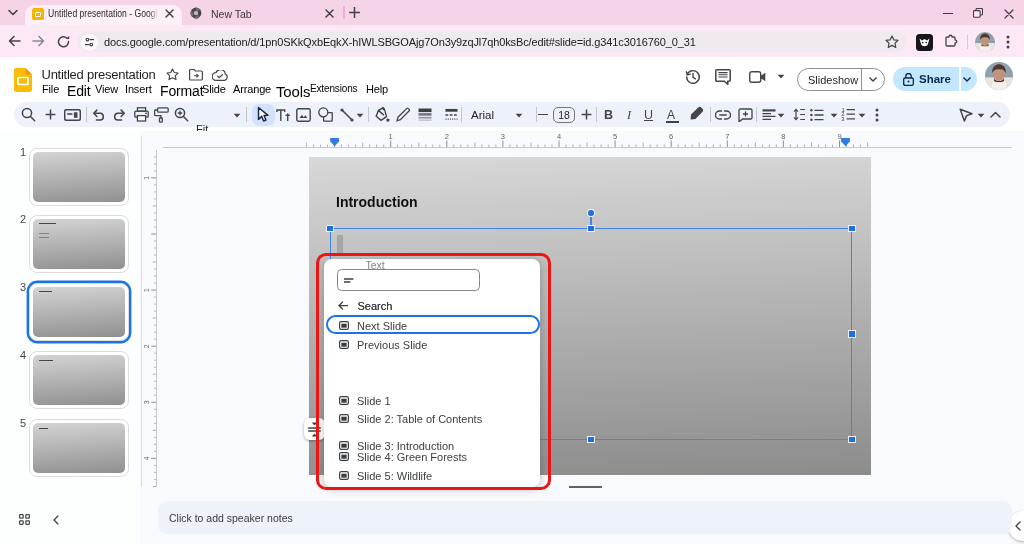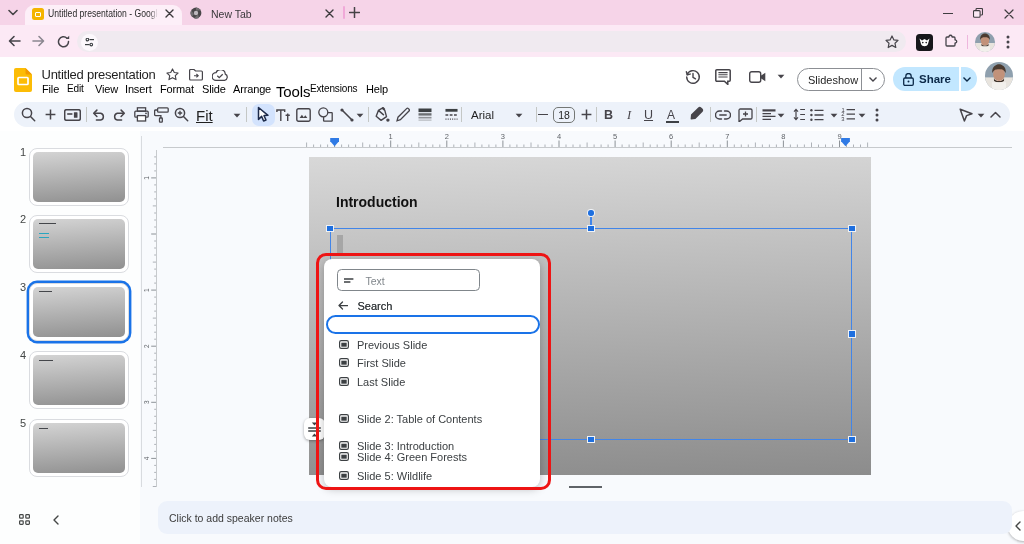--- a/index.html
+++ b/index.html
@@ -88,20 +88,21 @@
       <path d="M12.2 0.8 V4.1 H8.9 Z" fill="#46444a"></path>
     </svg>
   <div id="omni"></div>
   <div class="abs" style="left:81px;top:33.5px;width:17px;height:17px;border-radius:50%;background:#fcf8fc;"></div>
   <svg class="icn" style="left:85px;top:37.5px;" width="9" height="9" viewBox="0 0 9 9">
       <circle cx="2.4" cy="1.6" r="1.3" fill="none" stroke="#3c4043" stroke-width="1.1"></circle>
       <path d="M4.5 1.6 H9" stroke="#3c4043" stroke-width="1.2"></path>
       <circle cx="6.3" cy="6.6" r="1.3" fill="none" stroke="#3c4043" stroke-width="1.1"></circle>
       <path d="M0 6.6 H4.6" stroke="#3c4043" stroke-width="1.2"></path>
     </svg>
+  <div class="abs" style="left:104px;top:36px;font-size:11px;color:#202124;letter-spacing:-0.12px;">docs.google.com/presentation/d/1pn0SKkQxbEqkX-hIWLSBGOAjg7On3y9zqJl7qh0ksBc/edit#slide=id.g341c3016760_0_31</div>
   <svg class="icn" style="left:885px;top:35px;" width="14" height="14" viewBox="0 0 14 14">
       <path d="M7 1 L8.9 4.9 L13 5.4 L10 8.3 L10.8 12.5 L7 10.4 L3.2 12.5 L4 8.3 L1 5.4 L5.1 4.9 Z" fill="none" stroke="#46444a" stroke-width="1.2" stroke-linejoin="round"></path>
     </svg>
 
   <div class="abs" style="left:916px;top:33.5px;width:17px;height:17px;background:#17171b;border-radius:3.5px;"></div>
   <svg class="icn" style="left:919px;top:37.5px;" width="11" height="10" viewBox="0 0 11 10">
       <path d="M0.5 0.5 L3 2.5 L5.5 1 L8 2.5 L10.5 0.5 L9 6 C8 9 3 9 2 6 Z" fill="#fff"></path>
       <circle cx="3.8" cy="4.6" r="0.8" fill="#17171b"></circle>
       <circle cx="7.2" cy="4.6" r="0.8" fill="#17171b"></circle>
     </svg>
@@ -146,24 +147,24 @@
   <svg class="icn" style="left:189px;top:69px;" width="14" height="12" viewBox="0 0 14 12">
       <path d="M0.6 1.5 A1 1 0 0 1 1.6 0.5 H5 L6.5 2 H12.4 A1 1 0 0 1 13.4 3 V10 A1 1 0 0 1 12.4 11 H1.6 A1 1 0 0 1 0.6 10 Z" fill="none" stroke="#46444a" stroke-width="1.2"></path>
       <path d="M5 6.7 H9 M7.4 5 L9.2 6.7 L7.4 8.4" stroke="#46444a" stroke-width="1.1" fill="none"></path>
     </svg>
   <svg class="icn" style="left:212px;top:70px;" width="16" height="11" viewBox="0 0 16 11">
       <path d="M4 10.3 A3.8 3.8 0 0 1 4 2.7 A4.8 4.8 0 0 1 13.3 4.2 A3.2 3.2 0 0 1 12.6 10.3 Z" fill="none" stroke="#46444a" stroke-width="1.25"></path>
       <path d="M5.3 5.8 L7.2 7.7 L10.7 4.2" stroke="#46444a" stroke-width="1.25" fill="none"></path>
     </svg>
 
   <div class="abs" style="left:42px;top:82.5px;font-size:11px;color:#000;letter-spacing:-0.15px;">File</div>
-  <div class="abs" style="left:67px;top:82.5px;font-size:10px;color:#000;letter-spacing:-0.15px;">Edit</div>
+  <div class="abs" style="left:67px;top:82.5px;font-size:14px;color:#000;letter-spacing:-0.15px;">Edit</div>
   <div class="abs" style="left:95px;top:82.5px;font-size:11px;color:#000;letter-spacing:-0.15px;">View</div>
   <div class="abs" style="left:125px;top:82.5px;font-size:11px;color:#000;letter-spacing:-0.15px;">Insert</div>
-  <div class="abs" style="left:160px;top:82.5px;font-size:11px;color:#000;letter-spacing:-0.15px;">Format</div>
+  <div class="abs" style="left:160px;top:82.5px;font-size:14px;color:#000;letter-spacing:-0.15px;">Format</div>
   <div class="abs" style="left:202px;top:82.5px;font-size:11px;color:#000;letter-spacing:-0.15px;">Slide</div>
   <div class="abs" style="left:233px;top:82.5px;font-size:11px;color:#000;letter-spacing:-0.15px;">Arrange</div>
   <div class="abs" style="left:276px;top:82.5px;font-size:15px;color:#000;letter-spacing:-0.15px;">Tools</div>
   <div class="abs" style="left:310px;top:82.5px;font-size:10px;color:#000;letter-spacing:-0.15px;">Extensions</div>
   <div class="abs" style="left:366px;top:82.5px;font-size:11px;color:#000;letter-spacing:-0.15px;">Help</div>
 
   <svg class="icn" style="left:685px;top:68.5px;" width="16" height="16" viewBox="0 0 16 16">
       <path d="M2.2 5.5 A6.3 6.3 0 1 1 1.7 8" fill="none" stroke="#46444a" stroke-width="1.4" stroke-linecap="round"></path>
       <path d="M1.2 2.2 L2.3 5.8 L5.8 4.8" fill="none" stroke="#46444a" stroke-width="1.4"></path>
       <path d="M8 4.5 V8.3 L10.5 9.8" fill="none" stroke="#46444a" stroke-width="1.4" stroke-linecap="round"></path>
@@ -247,21 +248,21 @@
   <svg class="icn" style="left:154px;top:106.5px;" width="15" height="16" viewBox="0 0 15 16">
       <rect x="3.6" y="0.8" width="10.6" height="4.4" rx="1" fill="none" stroke="#46444a" stroke-width="1.3"></rect>
       <path d="M3.6 3 H1.6 A1 1 0 0 0 0.6 4 V7.6 A1 1 0 0 0 1.6 8.6 H6.9 V11" fill="none" stroke="#46444a" stroke-width="1.3"></path>
       <rect x="5.5" y="11" width="2.8" height="4.2" rx="0.6" fill="none" stroke="#46444a" stroke-width="1.3"></rect>
     </svg>
   <svg class="icn" style="left:174px;top:107px;" width="15" height="15" viewBox="0 0 15 15">
       <circle cx="6" cy="6" r="4.6" fill="none" stroke="#46444a" stroke-width="1.5"></circle>
       <path d="M9.5 9.5 L13.7 13.7" stroke="#46444a" stroke-width="1.5" stroke-linecap="round"></path>
       <path d="M6 3.8 V8.2 M3.8 6 H8.2" stroke="#46444a" stroke-width="1.3"></path>
     </svg>
-  <div class="abs" style="left:196px;top:107px;font-size:15px;color:#1f1f1f;text-decoration:underline;">Fit</div>
+  <div class="abs" style="left:196px;top:123px;font-size:11px;color:#1f1f1f;text-decoration:underline;">Fit</div>
   <svg class="icn" style="left:233px;top:112.5px;" width="8" height="5" viewBox="0 0 8 5">
       <path d="M0.6 0.8 H7.4 L4 4.6 Z" fill="#46444a"></path>
     </svg>
   <div class="abs" style="left:246px;top:107px;width:1px;height:15px;background:#c4c7c5;"></div>
   <div class="abs" style="left:252px;top:104px;width:23px;height:22px;background:#d3e3fd;border-radius:7px;"></div>
   <svg class="icn" style="left:256.5px;top:106px;" width="12" height="17" viewBox="0 0 12 17">
       <path d="M1.5 1.5 V13.5 L4.6 10.4 L6.6 15 L9 14 L7 9.6 L11 9.3 Z" fill="#fff" stroke="#1c2a4a" stroke-width="1.5" stroke-linejoin="round"></path>
     </svg>
   <svg class="icn" style="left:276px;top:108.5px;" width="15" height="13" viewBox="0 0 15 13">
       <path d="M0.9 3 V1 H8.7 V3 M4.8 1 V12" fill="none" stroke="#46444a" stroke-width="1.4"></path>
@@ -462,45 +463,45 @@
       <path d="M4.8 1.6 H10.2 L7.5 4.4 Z" fill="#3c4043"></path>
       <path d="M1.2 7 H13.8 M1.2 10 H13.8" stroke="#3c4043" stroke-width="1.5"></path>
       <path d="M4.8 15.4 H10.2 L7.5 12.6 Z" fill="#3c4043"></path>
     </svg>
 
   <div id="popup">
     <div class="abs" style="left:12.5px;top:10px;width:143.5px;height:22px;border:1.4px solid #80868b;border-radius:4.5px;"></div>
     <svg class="icn" style="left:20px;top:19px;" width="10" height="5" viewBox="0 0 10 5">
         <path d="M0 1 H9.4 M0 4 H6.4" stroke="#3c4043" stroke-width="1.5"></path>
       </svg>
-    <div class="abs" style="left:41.5px;top:16px;font-size:10.5px;color:#80868b;">Text</div>
+    <div class="abs" style="left:41.5px;top:0;font-size:10.5px;color:#80868b;">Text</div>
     <svg class="icn" style="left:14px;top:42.5px;" width="10" height="9" viewBox="0 0 10 9">
         <path d="M9.5 4.5 H1.3 M4.5 1 L1 4.5 L4.5 8" stroke="#3c4043" stroke-width="1.25" fill="none" stroke-linecap="round" stroke-linejoin="round"></path>
       </svg>
     <div class="abs" style="left:33.5px;top:41px;font-size:11px;color:#3c4043;text-shadow:0 0 0.5px #3c4043;">Search</div>
+    <div class="prow" style="top:58.4px;">
+        <svg class="picon" viewBox="0 0 10 9">
+          <rect x="0.6" y="0.6" width="8.8" height="7.8" rx="1.6" fill="none" stroke="#3c4043" stroke-width="1.2"></rect>
+          <rect x="2.3" y="2.7" width="5.4" height="4" fill="#3c4043"></rect>
+        </svg>
+        <span class="ptext">Next Slide</span>
+      </div>
     <div class="prow" style="top:77.1px;">
         <svg class="picon" viewBox="0 0 10 9">
           <rect x="0.6" y="0.6" width="8.8" height="7.8" rx="1.6" fill="none" stroke="#3c4043" stroke-width="1.2"></rect>
           <rect x="2.3" y="2.7" width="5.4" height="4" fill="#3c4043"></rect>
         </svg>
         <span class="ptext">Previous Slide</span>
       </div>
-    <div class="prow" style="top:95.8px;">
-        <svg class="picon" viewBox="0 0 10 9">
-          <rect x="0.6" y="0.6" width="8.8" height="7.8" rx="1.6" fill="none" stroke="#3c4043" stroke-width="1.2"></rect>
-          <rect x="2.3" y="2.7" width="5.4" height="4" fill="#3c4043"></rect>
-        </svg>
-        <span class="ptext">First Slide</span>
-      </div>
-    <div class="prow" style="top:114.5px;">
-        <svg class="picon" viewBox="0 0 10 9">
-          <rect x="0.6" y="0.6" width="8.8" height="7.8" rx="1.6" fill="none" stroke="#3c4043" stroke-width="1.2"></rect>
-          <rect x="2.3" y="2.7" width="5.4" height="4" fill="#3c4043"></rect>
-        </svg>
-        <span class="ptext">Last Slide</span>
+    <div class="prow" style="top:133.2px;">
+        <svg class="picon" viewBox="0 0 10 9">
+          <rect x="0.6" y="0.6" width="8.8" height="7.8" rx="1.6" fill="none" stroke="#3c4043" stroke-width="1.2"></rect>
+          <rect x="2.3" y="2.7" width="5.4" height="4" fill="#3c4043"></rect>
+        </svg>
+        <span class="ptext">Slide 1</span>
       </div>
     <div class="prow" style="top:151.9px;">
         <svg class="picon" viewBox="0 0 10 9">
           <rect x="0.6" y="0.6" width="8.8" height="7.8" rx="1.6" fill="none" stroke="#3c4043" stroke-width="1.2"></rect>
           <rect x="2.3" y="2.7" width="5.4" height="4" fill="#3c4043"></rect>
         </svg>
         <span class="ptext">Slide 2: Table of Contents</span>
       </div>
     <div class="prow" style="top:170.6px;margin-top:8px;">
         <svg class="picon" viewBox="0 0 10 9">

